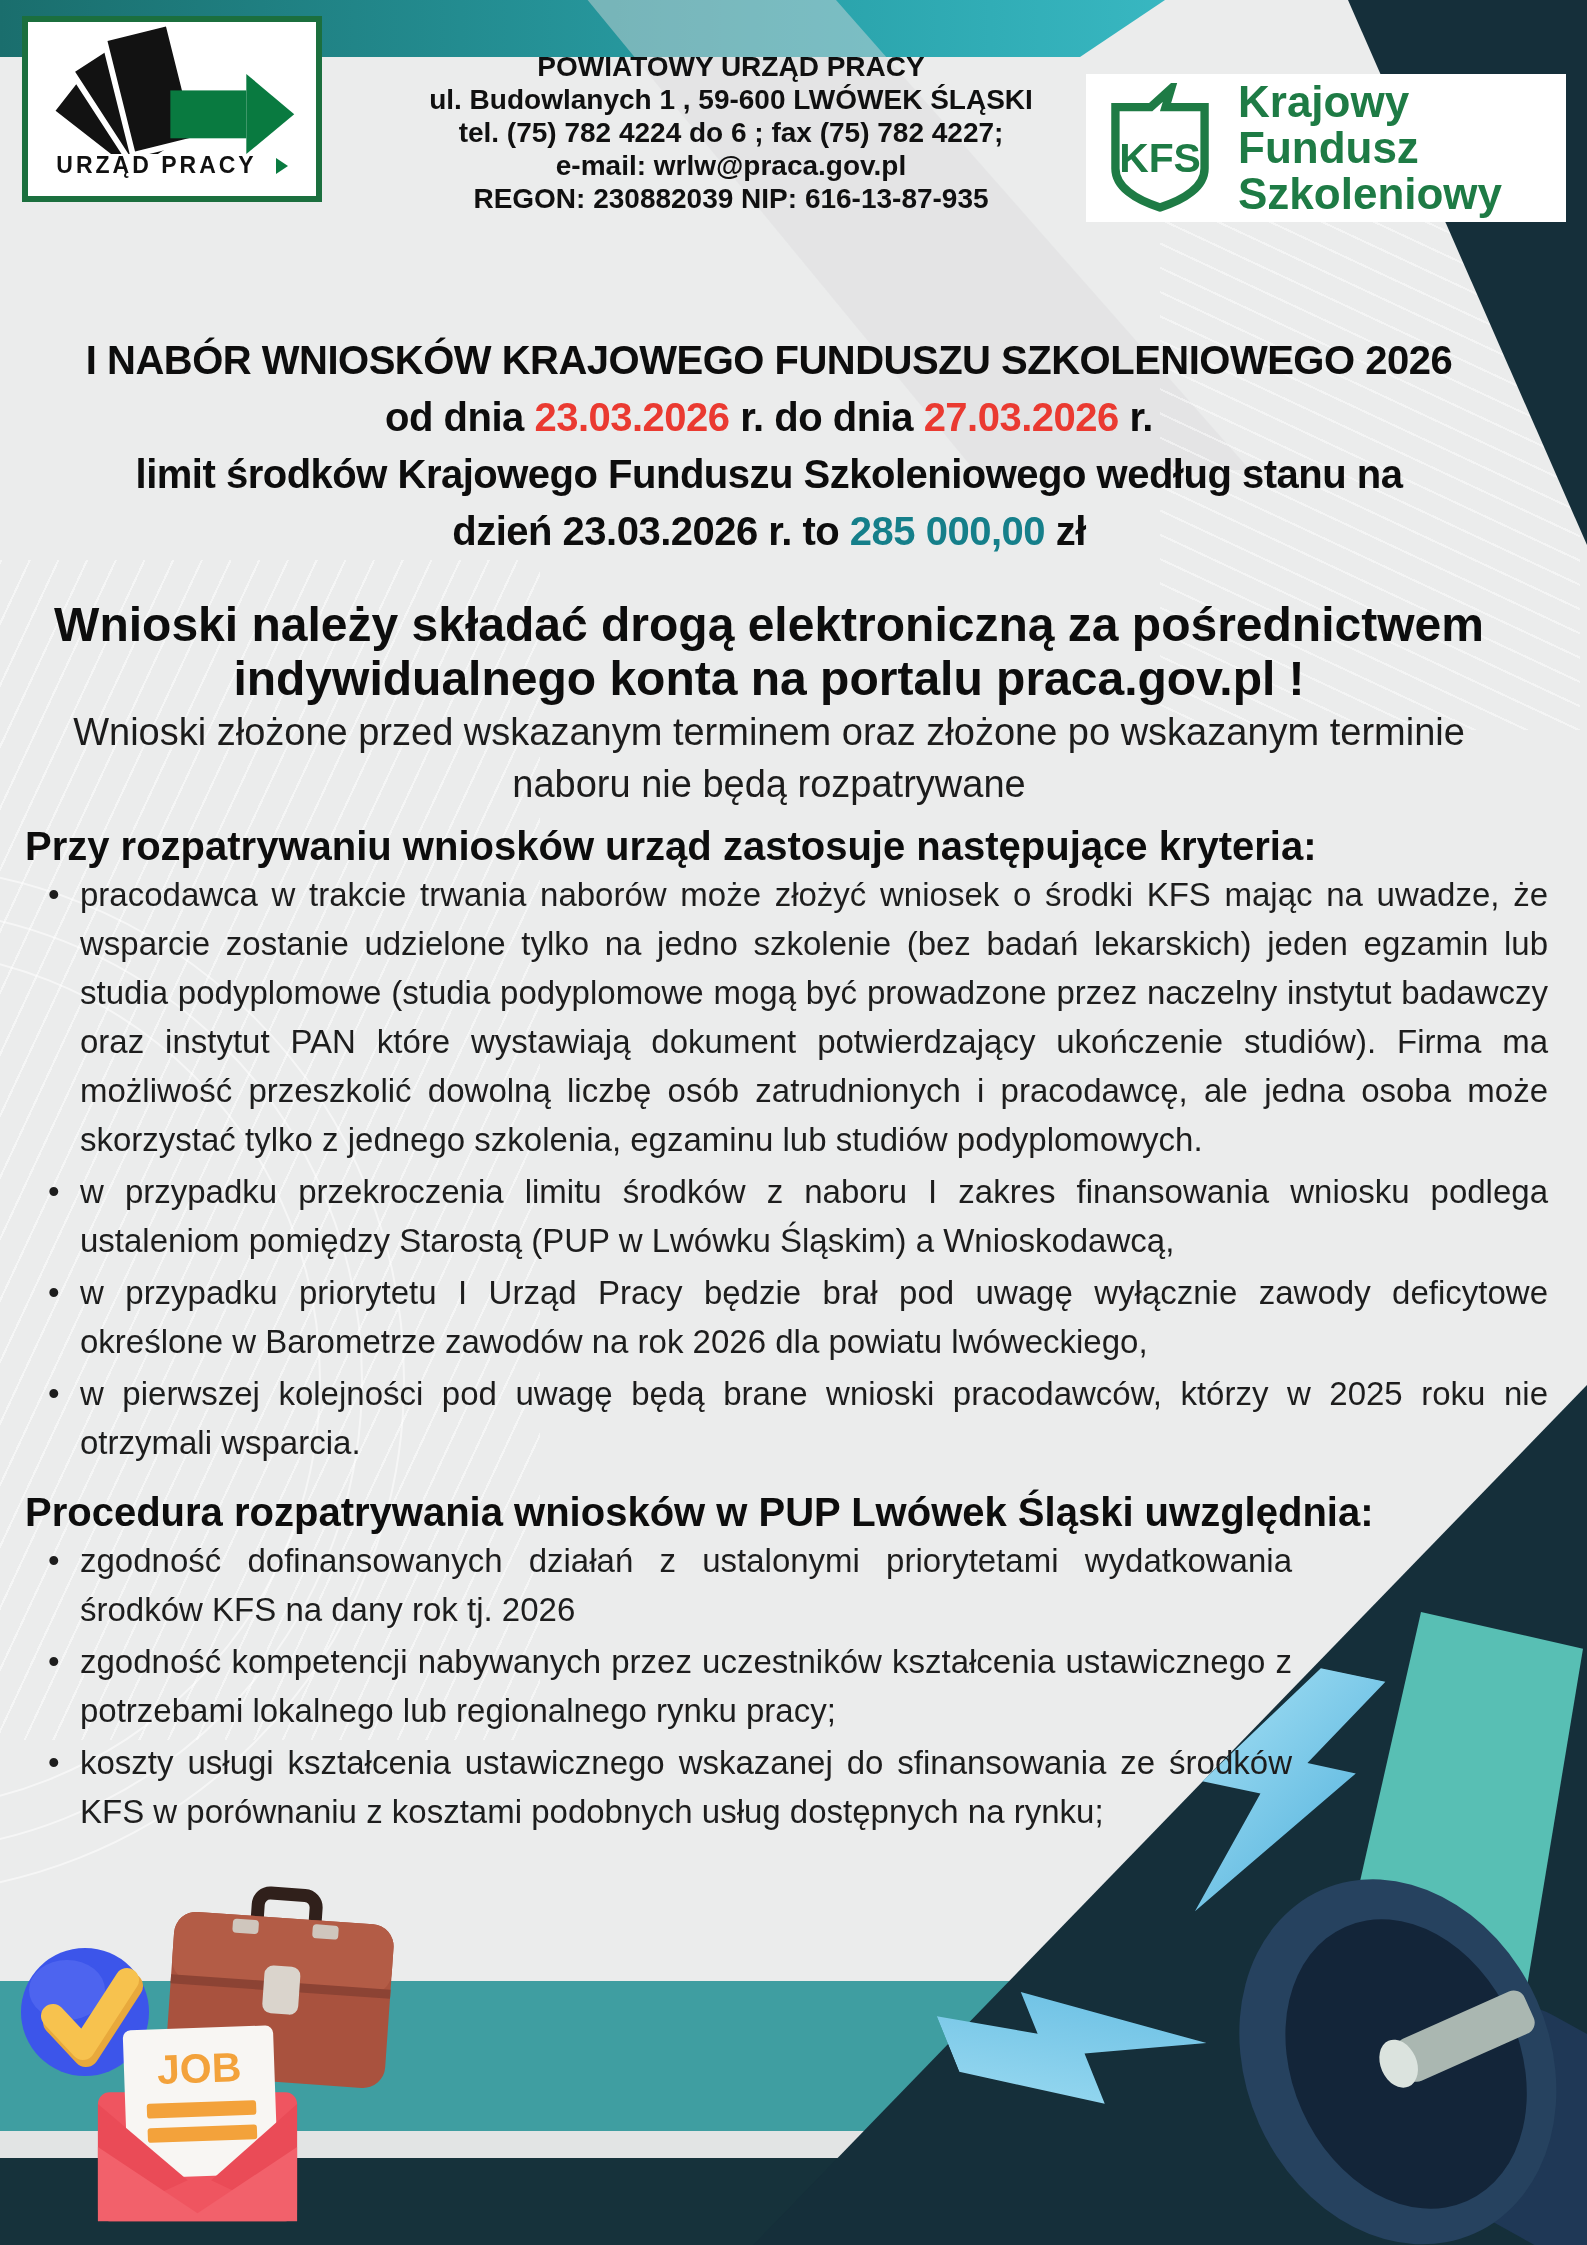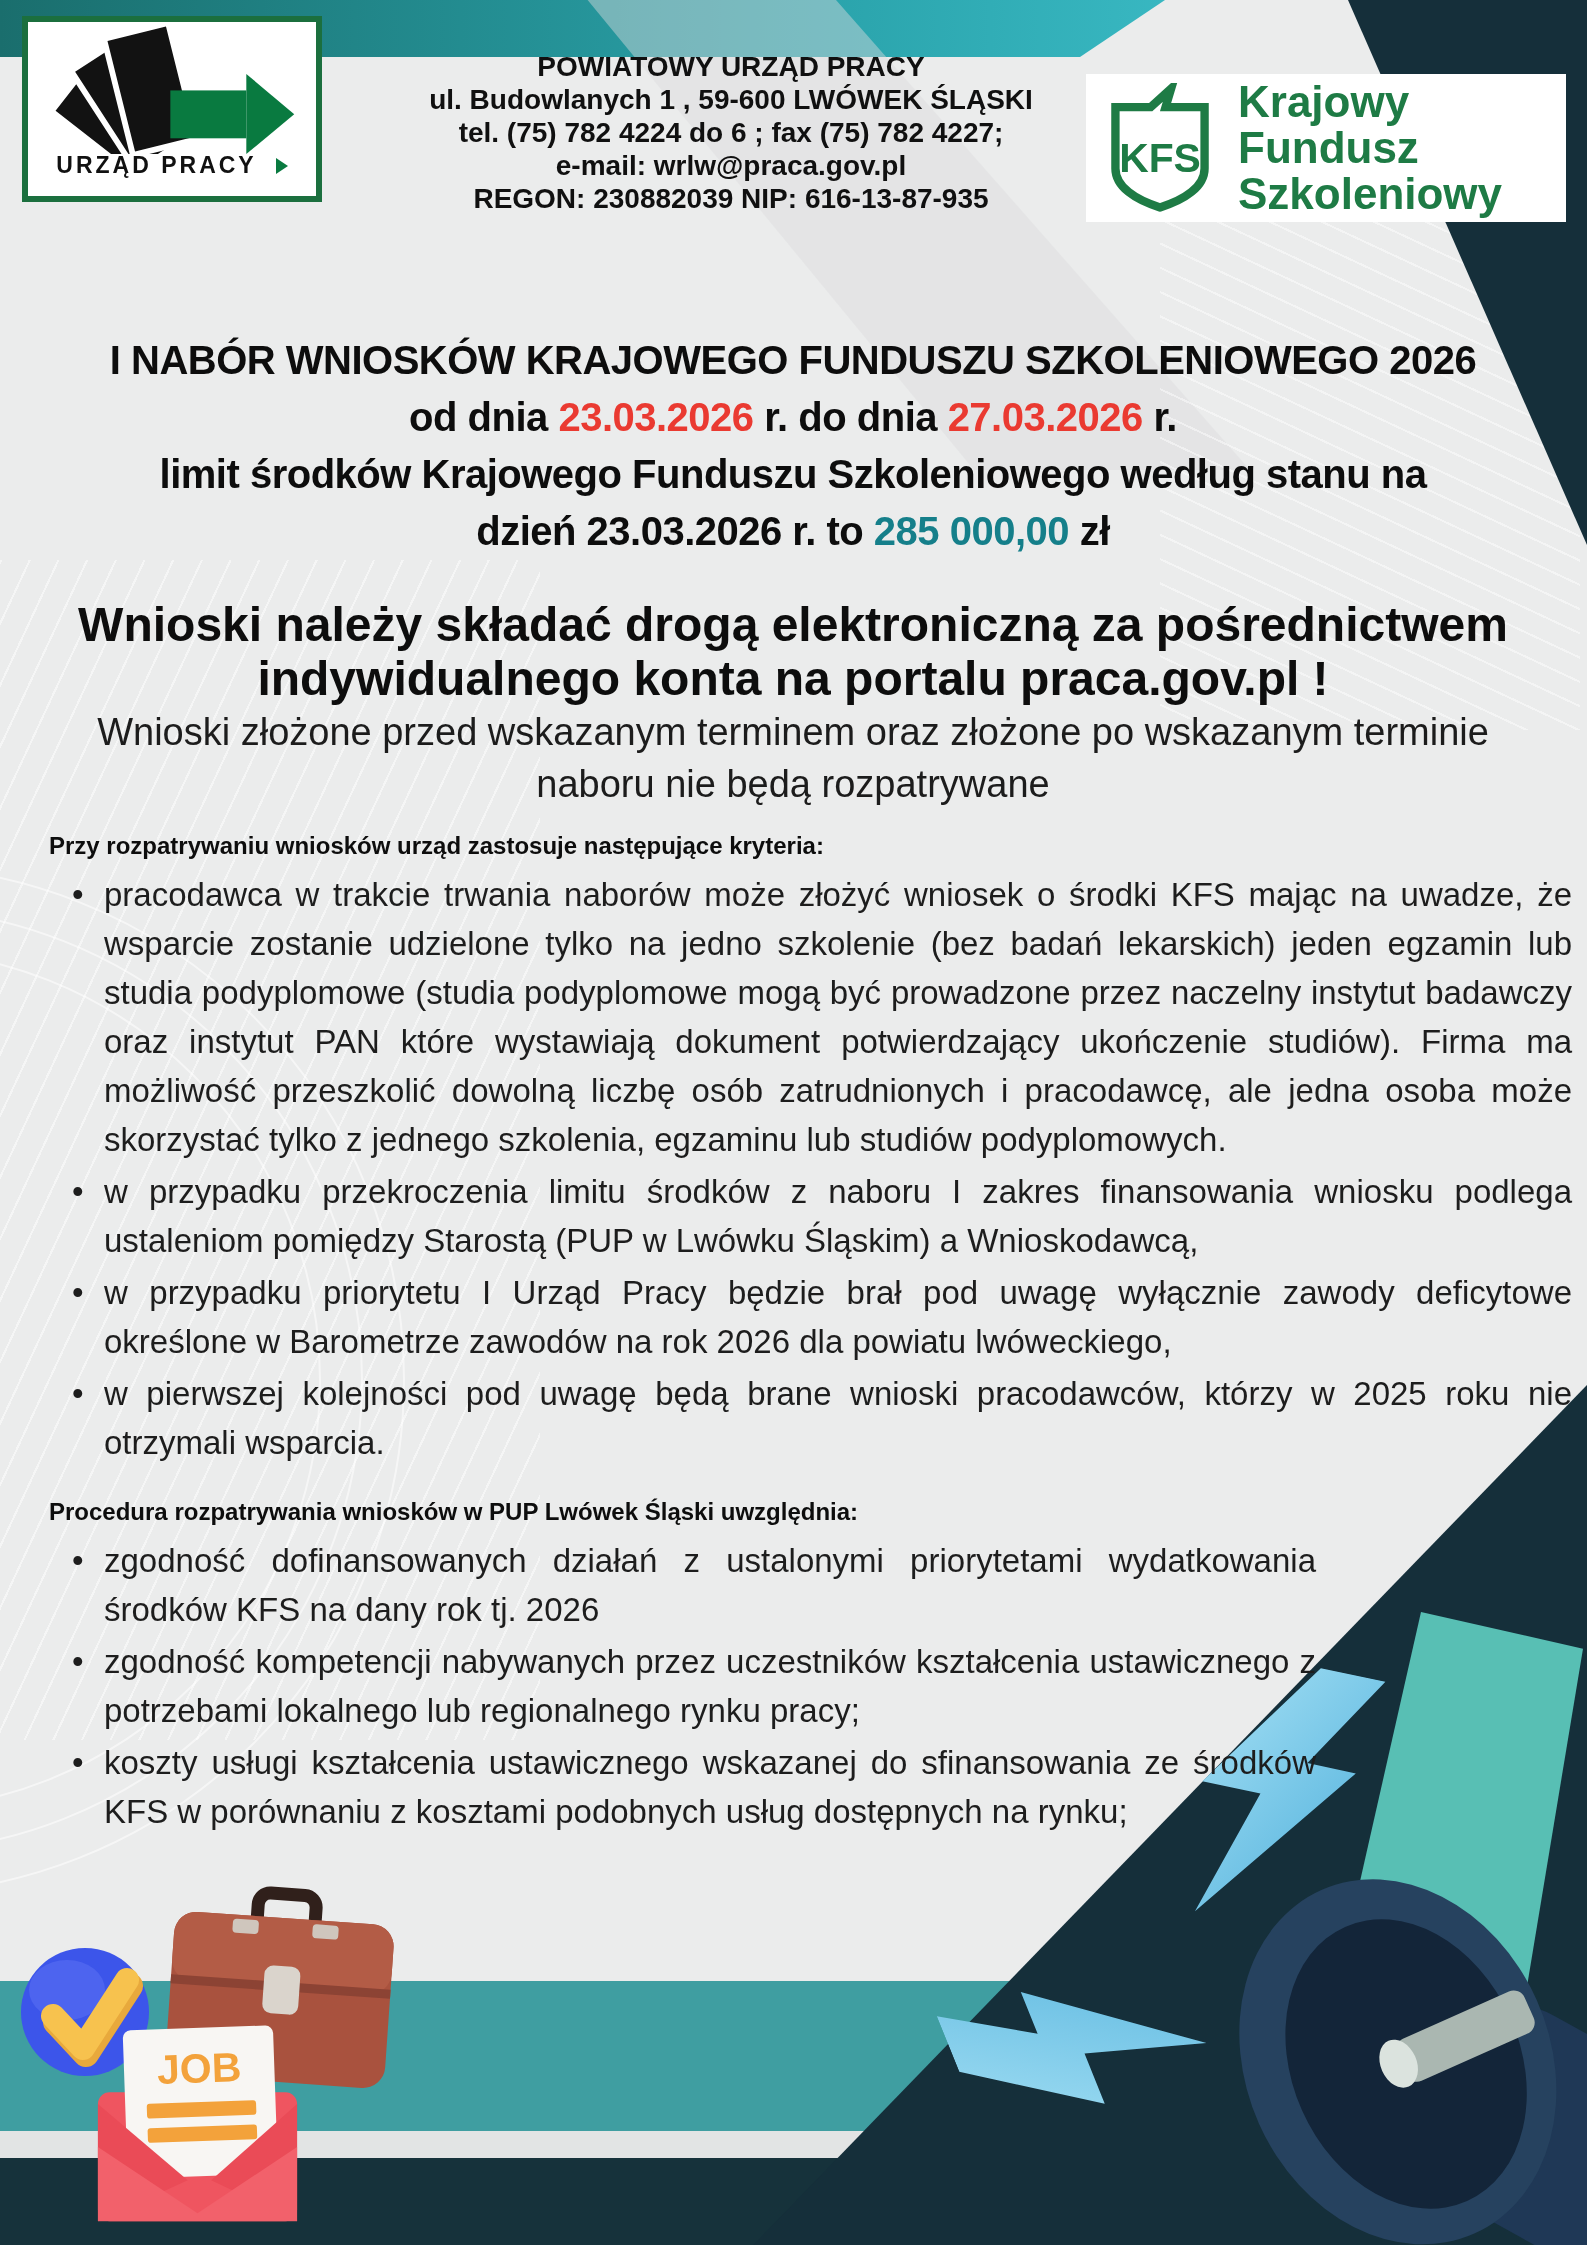--- a/index.html
+++ b/index.html
@@ -79,31 +79,31 @@
     text-align:center; font-weight:bold; font-size:28px; line-height:33px; color:#101010;
   }
   .kfs-box{
     left:1086px; top:74px; width:480px; height:148px;
     background:#ffffff; z-index:8;
     display:flex; align-items:center; gap:14px; padding-left:10px; box-sizing:border-box;
   }
   .kfs-text{font-weight:bold; font-size:44px; line-height:46px; color:#1e7b45;}
 
   
-  .content{left:0; top:332px; width:1538px; z-index:9;padding-left:24px;}
+  .content{left:0; top:332px; width:1538px; z-index:9;}
   .title-line{
     text-align:center; font-weight:bold; font-size:40px; line-height:57px;
     letter-spacing:-0.5px; color:#0d0d0d; white-space:nowrap;
   }
   .red{color:#ea3a31;}
   .teal{color:#157f8a;}
   .notice-bold{ text-align:center; font-weight:bold; font-size:48px; line-height:54px; color:#0d0d0d;}
   .notice-reg{ text-align:center; font-weight:normal; font-size:38px; line-height:52px; color:#1c1c1c;}
   .sec-heading{
-    padding-left:25px; font-weight:bold; font-size:24px; line-height:40px; color:#0d0d0d;
+    padding-left:25px; font-weight:bold; font-size:40px; line-height:40px; color:#0d0d0d;
   }
   ul.blist{
     margin:4px 0 0 0; padding:0 0 0 80px; list-style:none;
     font-size:33px; line-height:49px; color:#1d1d1d; text-align:justify;
   }
   ul.blist li{position:relative; margin-bottom:3px;}
   ul.blist li::before{
     content:"•"; position:absolute; left:-32px; top:0; color:#1d1d1d;
   }
   .list1{width:1468px;}

